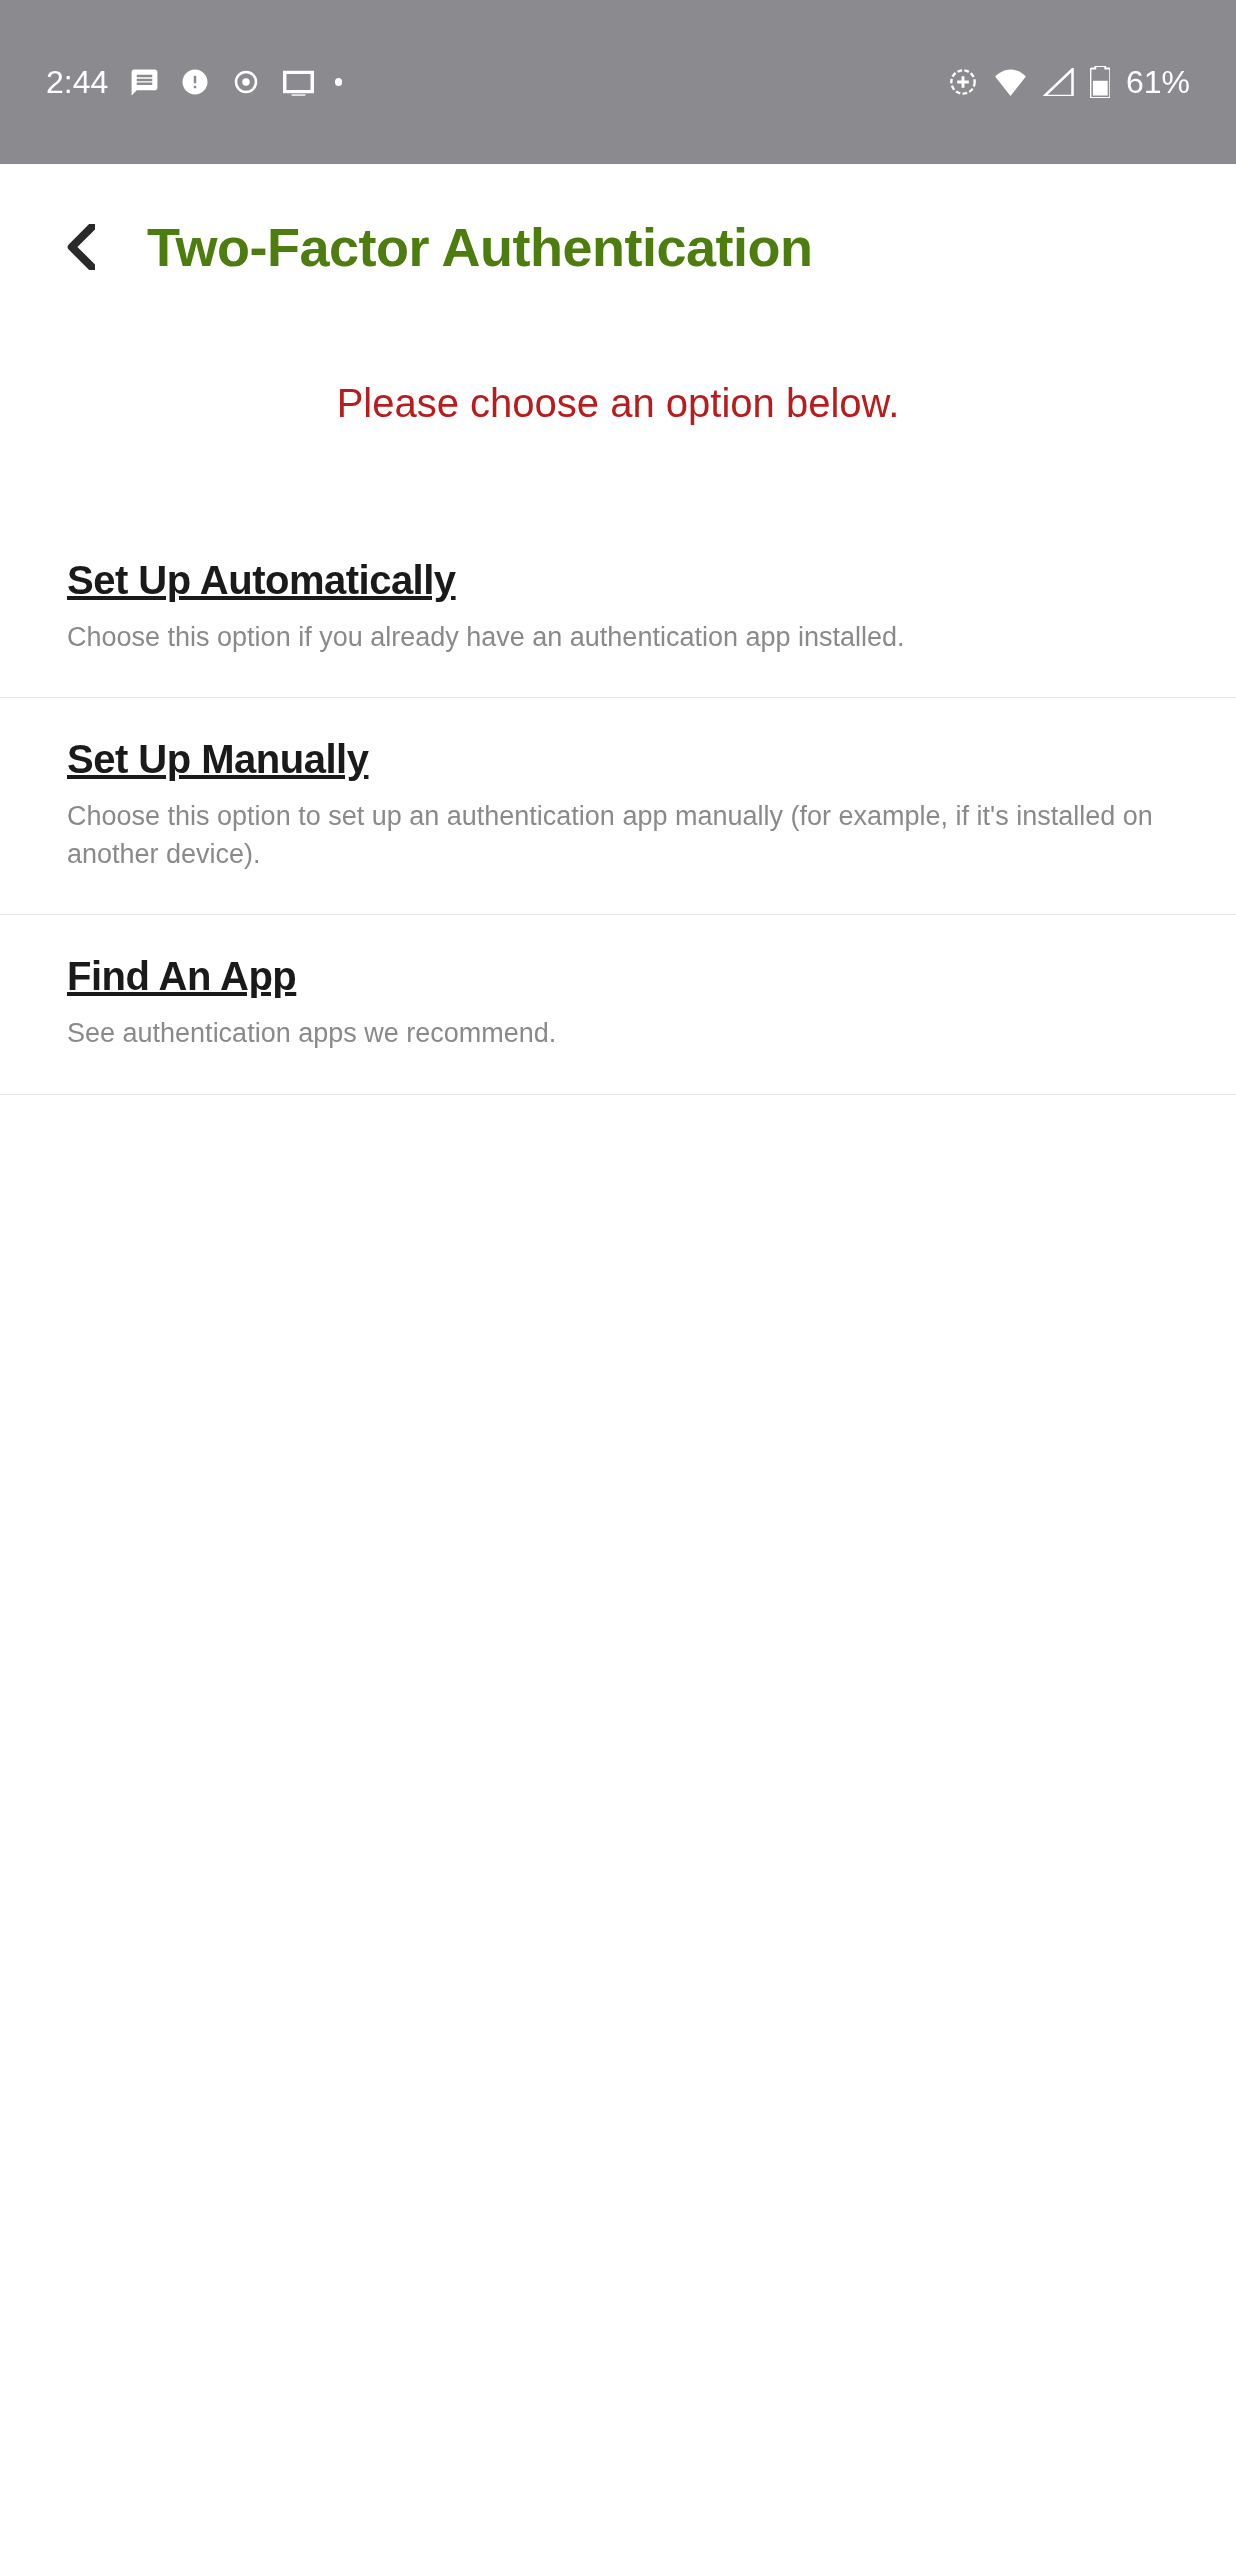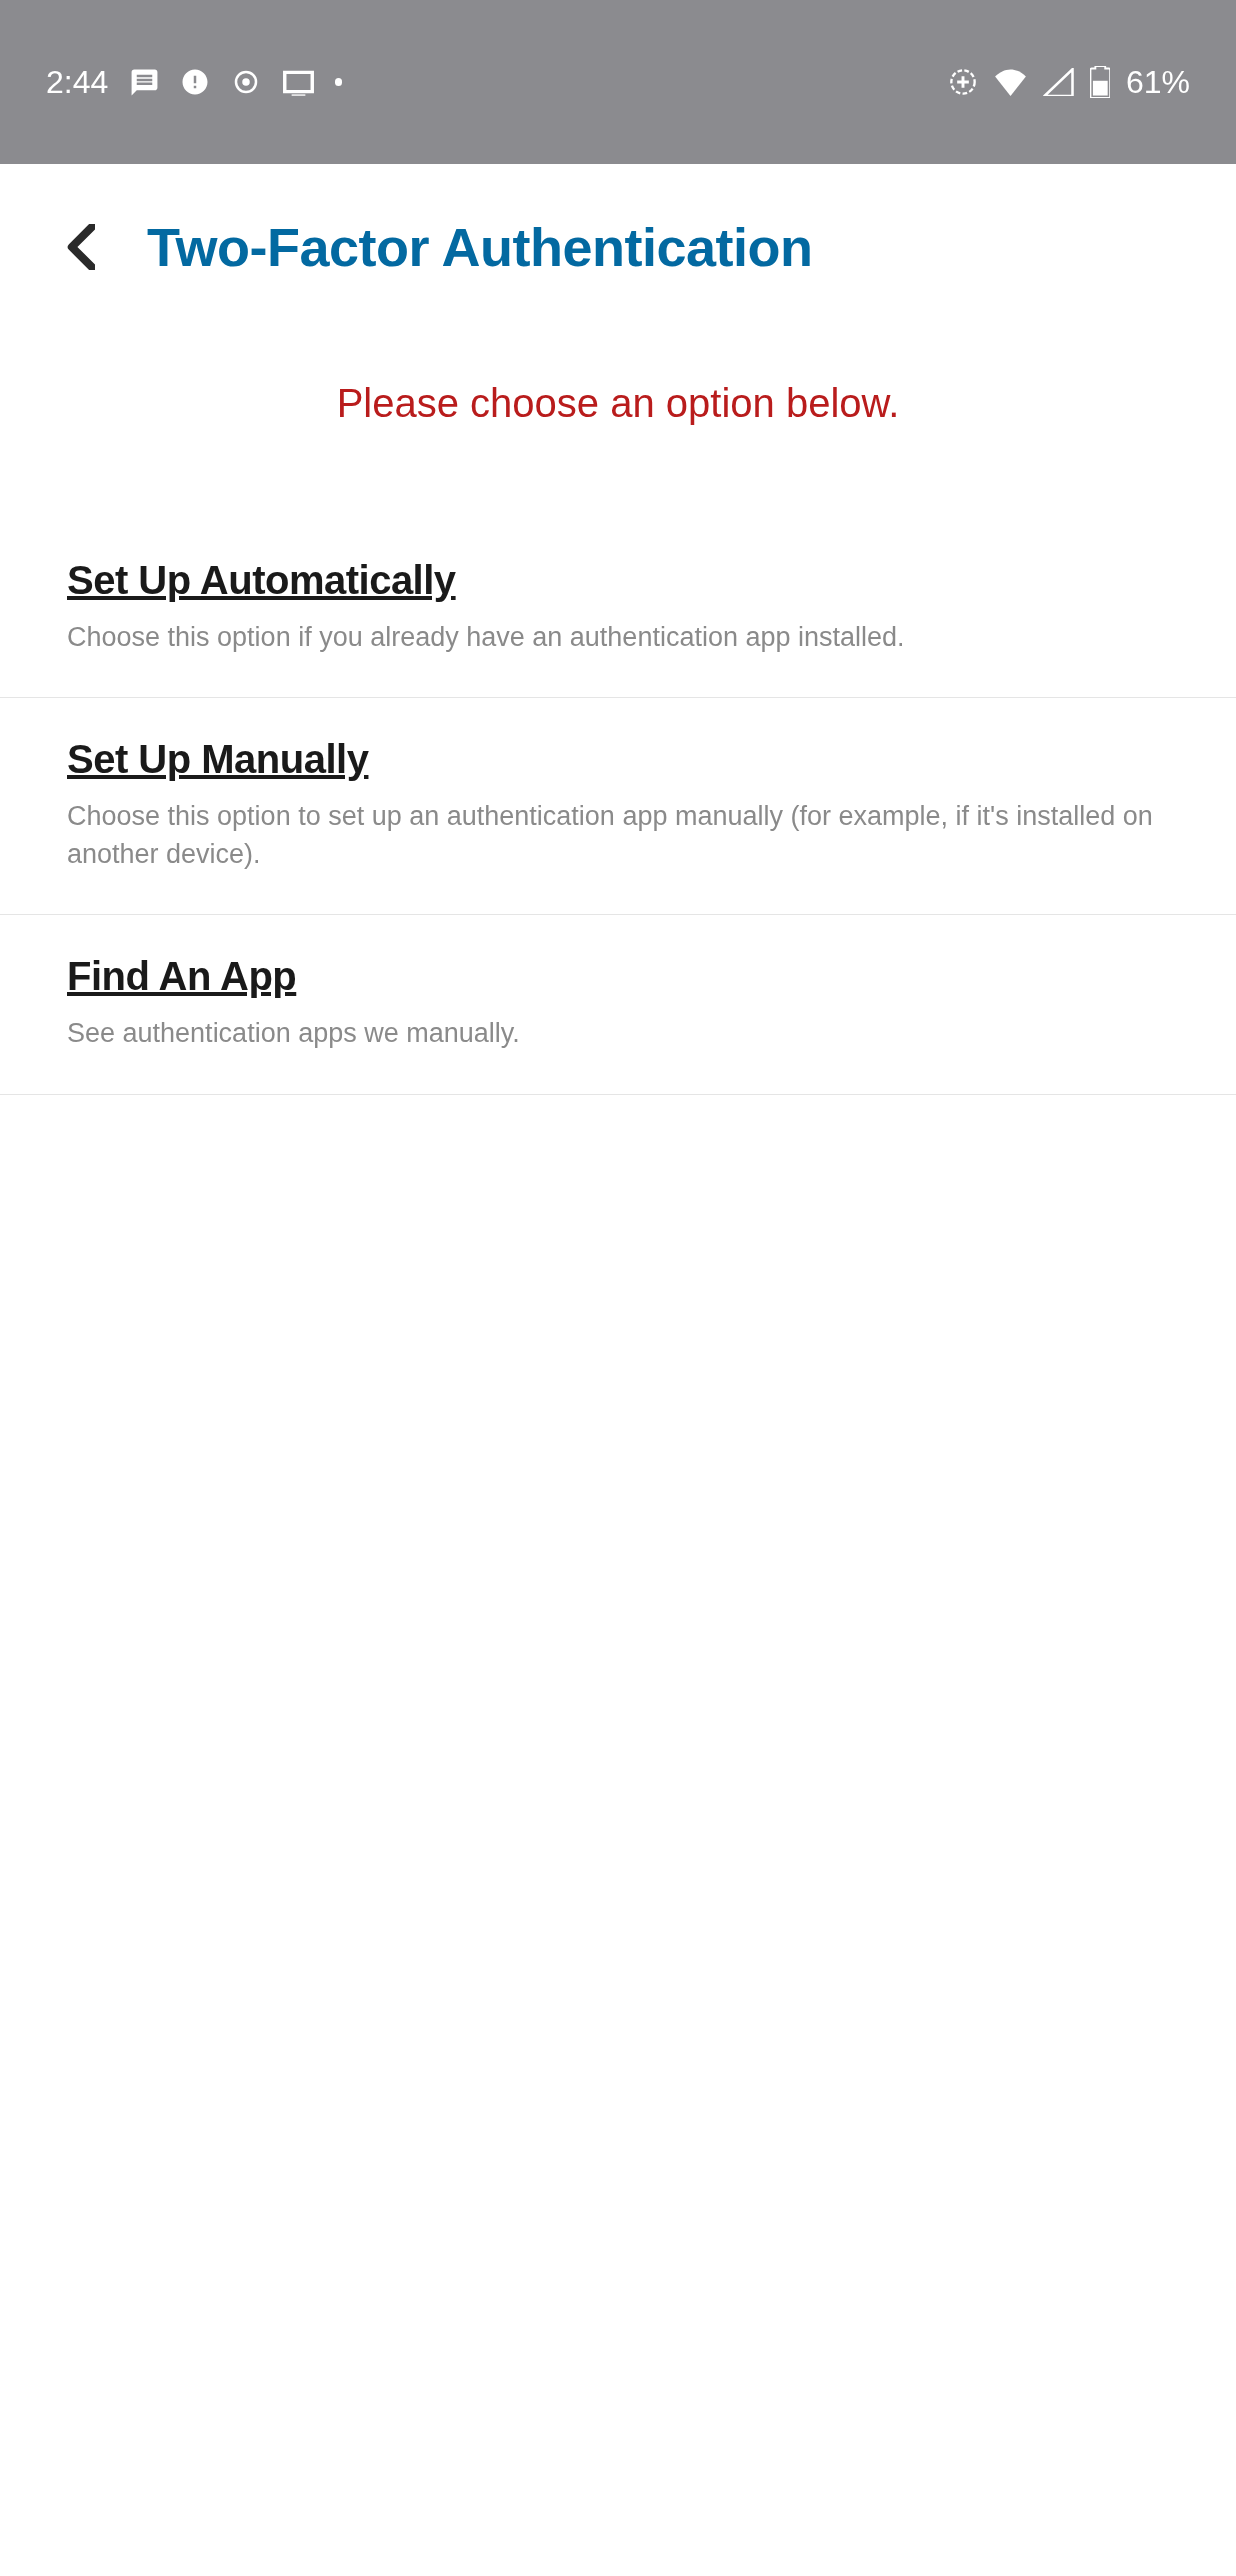--- a/index.html
+++ b/index.html
@@ -58,21 +58,21 @@
       justify-content: center;
       cursor: pointer;
     }
     .back-button svg {
       width: 28px;
       height: 46px;
     }
     .page-title {
       font-size: 54px;
       font-weight: 600;
-      color: #0369a1;
+      color: #4d7c0f;
       letter-spacing: -0.5px;
     }
     .content {
       flex: 1;
       display: flex;
       flex-direction: column;
     }
     .subtitle {
       text-align: center;
       font-size: 40px;
@@ -183,16 +183,16 @@
     <div class="option-description">Choose this option if you already have an authentication app installed.</div>
   </div>
 
   <div class="option">
     <div class="option-title">Set Up Manually</div>
     <div class="option-description">Choose this option to set up an authentication app manually (for example, if it's installed on another device).</div>
   </div>
 
   <div class="option">
     <div class="option-title">Find An App</div>
-    <div class="option-description">See authentication apps we manually.</div>
+    <div class="option-description">See authentication apps we recommend.</div>
   </div>
 </div>
 
 
 </body></html>

